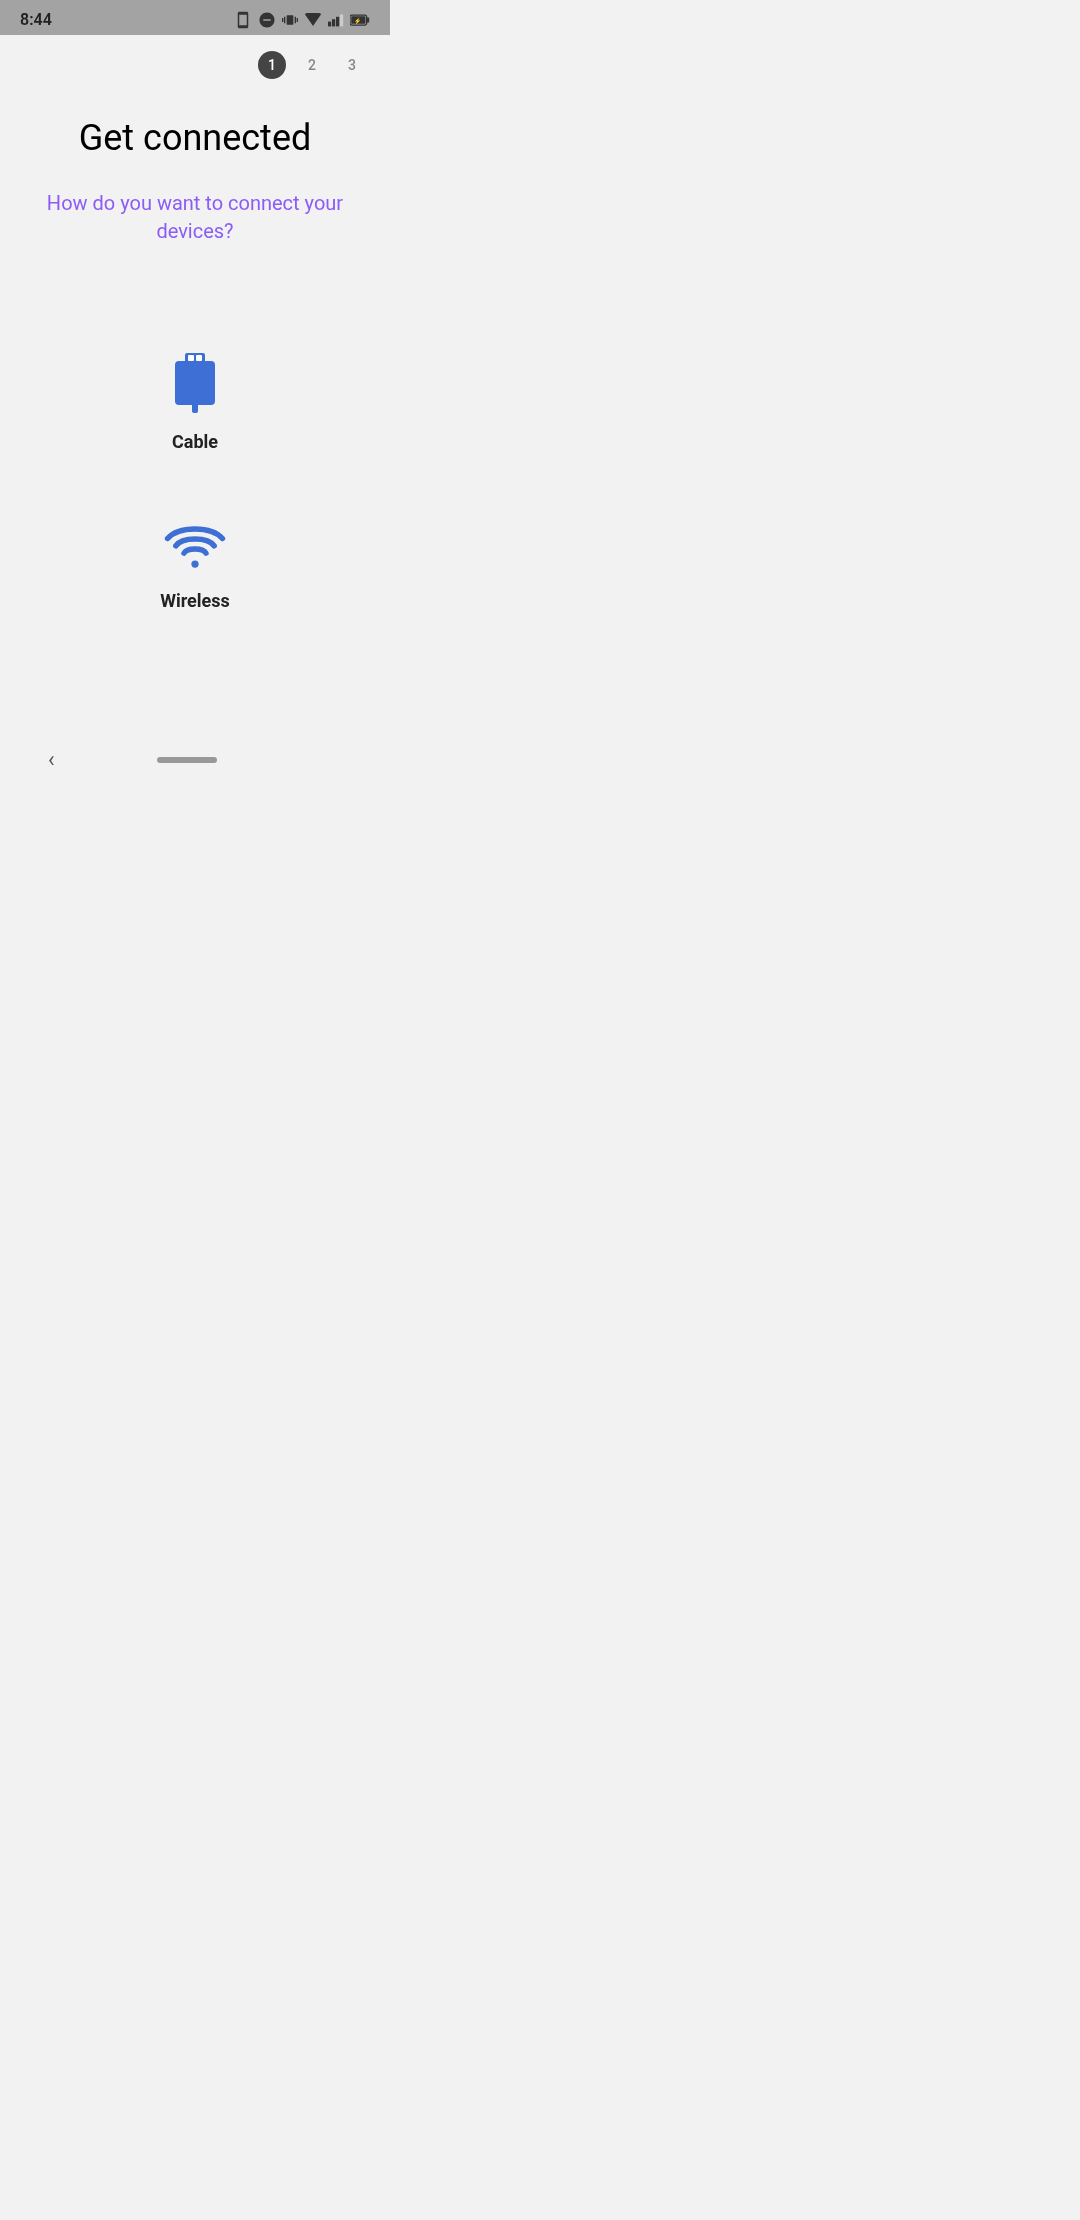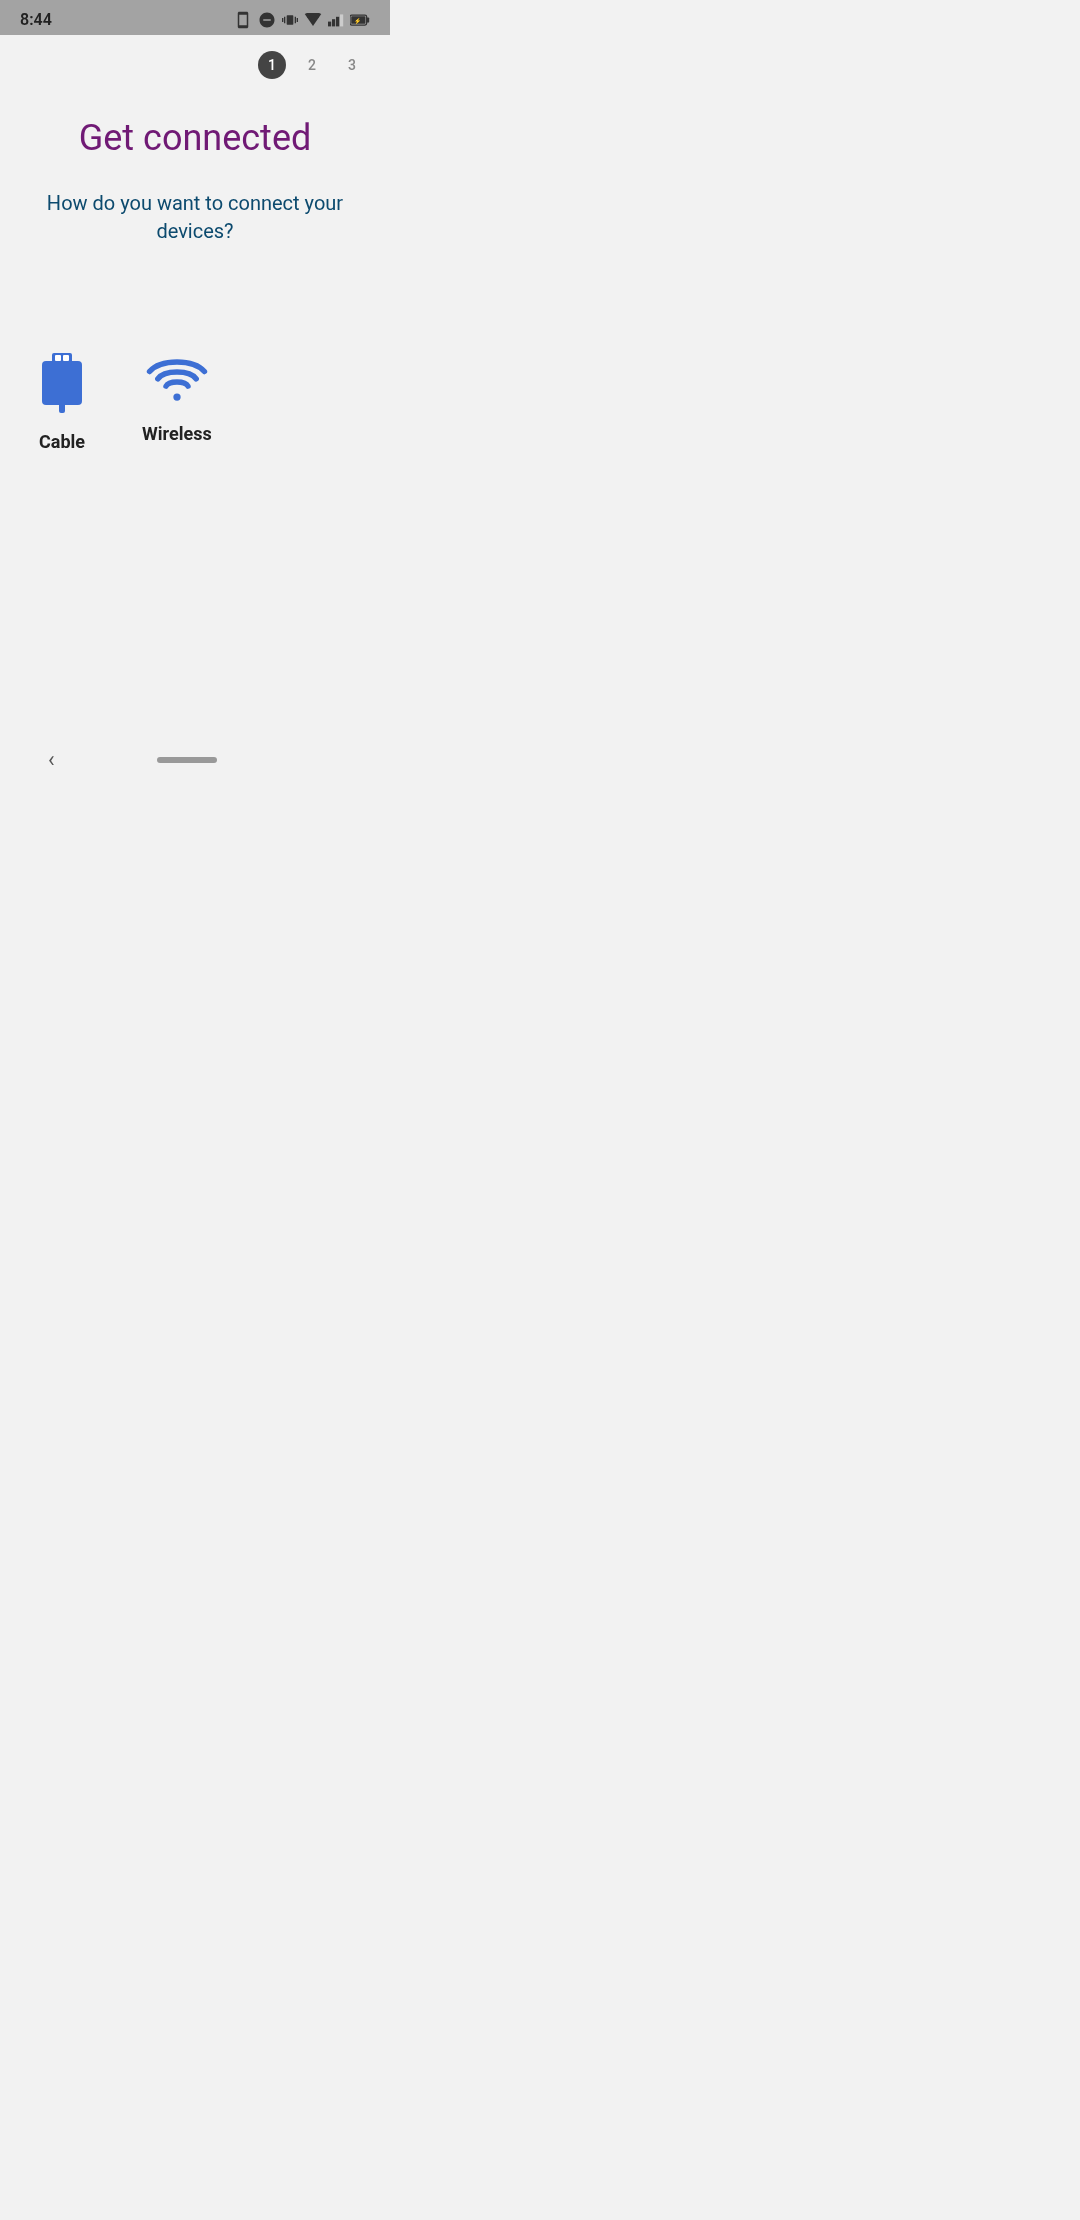--- a/index.html
+++ b/index.html
@@ -76,42 +76,42 @@
       flex: 1;
       display: flex;
       flex-direction: column;
       align-items: center;
       padding: 20px 30px;
     }
 
     .page-title {
       font-size: 36px;
       font-weight: 400;
-      color: #701a75;
+      color: #000000;
       text-align: center;
       margin-top: 10px;
       margin-bottom: 30px;
     }
 
     .subtitle {
       font-size: 20px;
       font-weight: 400;
-      color: #0c4a6e;
+      color: #8b5cf6;
       text-align: center;
       line-height: 1.4;
       margin-bottom: 40px;
     }
 
     
     .connection-options {
       display: flex;
-      flex-direction: row;
-      align-items: flex-start;
+      flex-direction: column;
+      align-items: center;
       width: 100%;
-      gap: 48px;
+      gap: 60px;
       margin-top: 60px;
     }
 
     .connection-option {
       display: flex;
       flex-direction: column;
       align-items: center;
       cursor: pointer;
       gap: 14px;
     }

